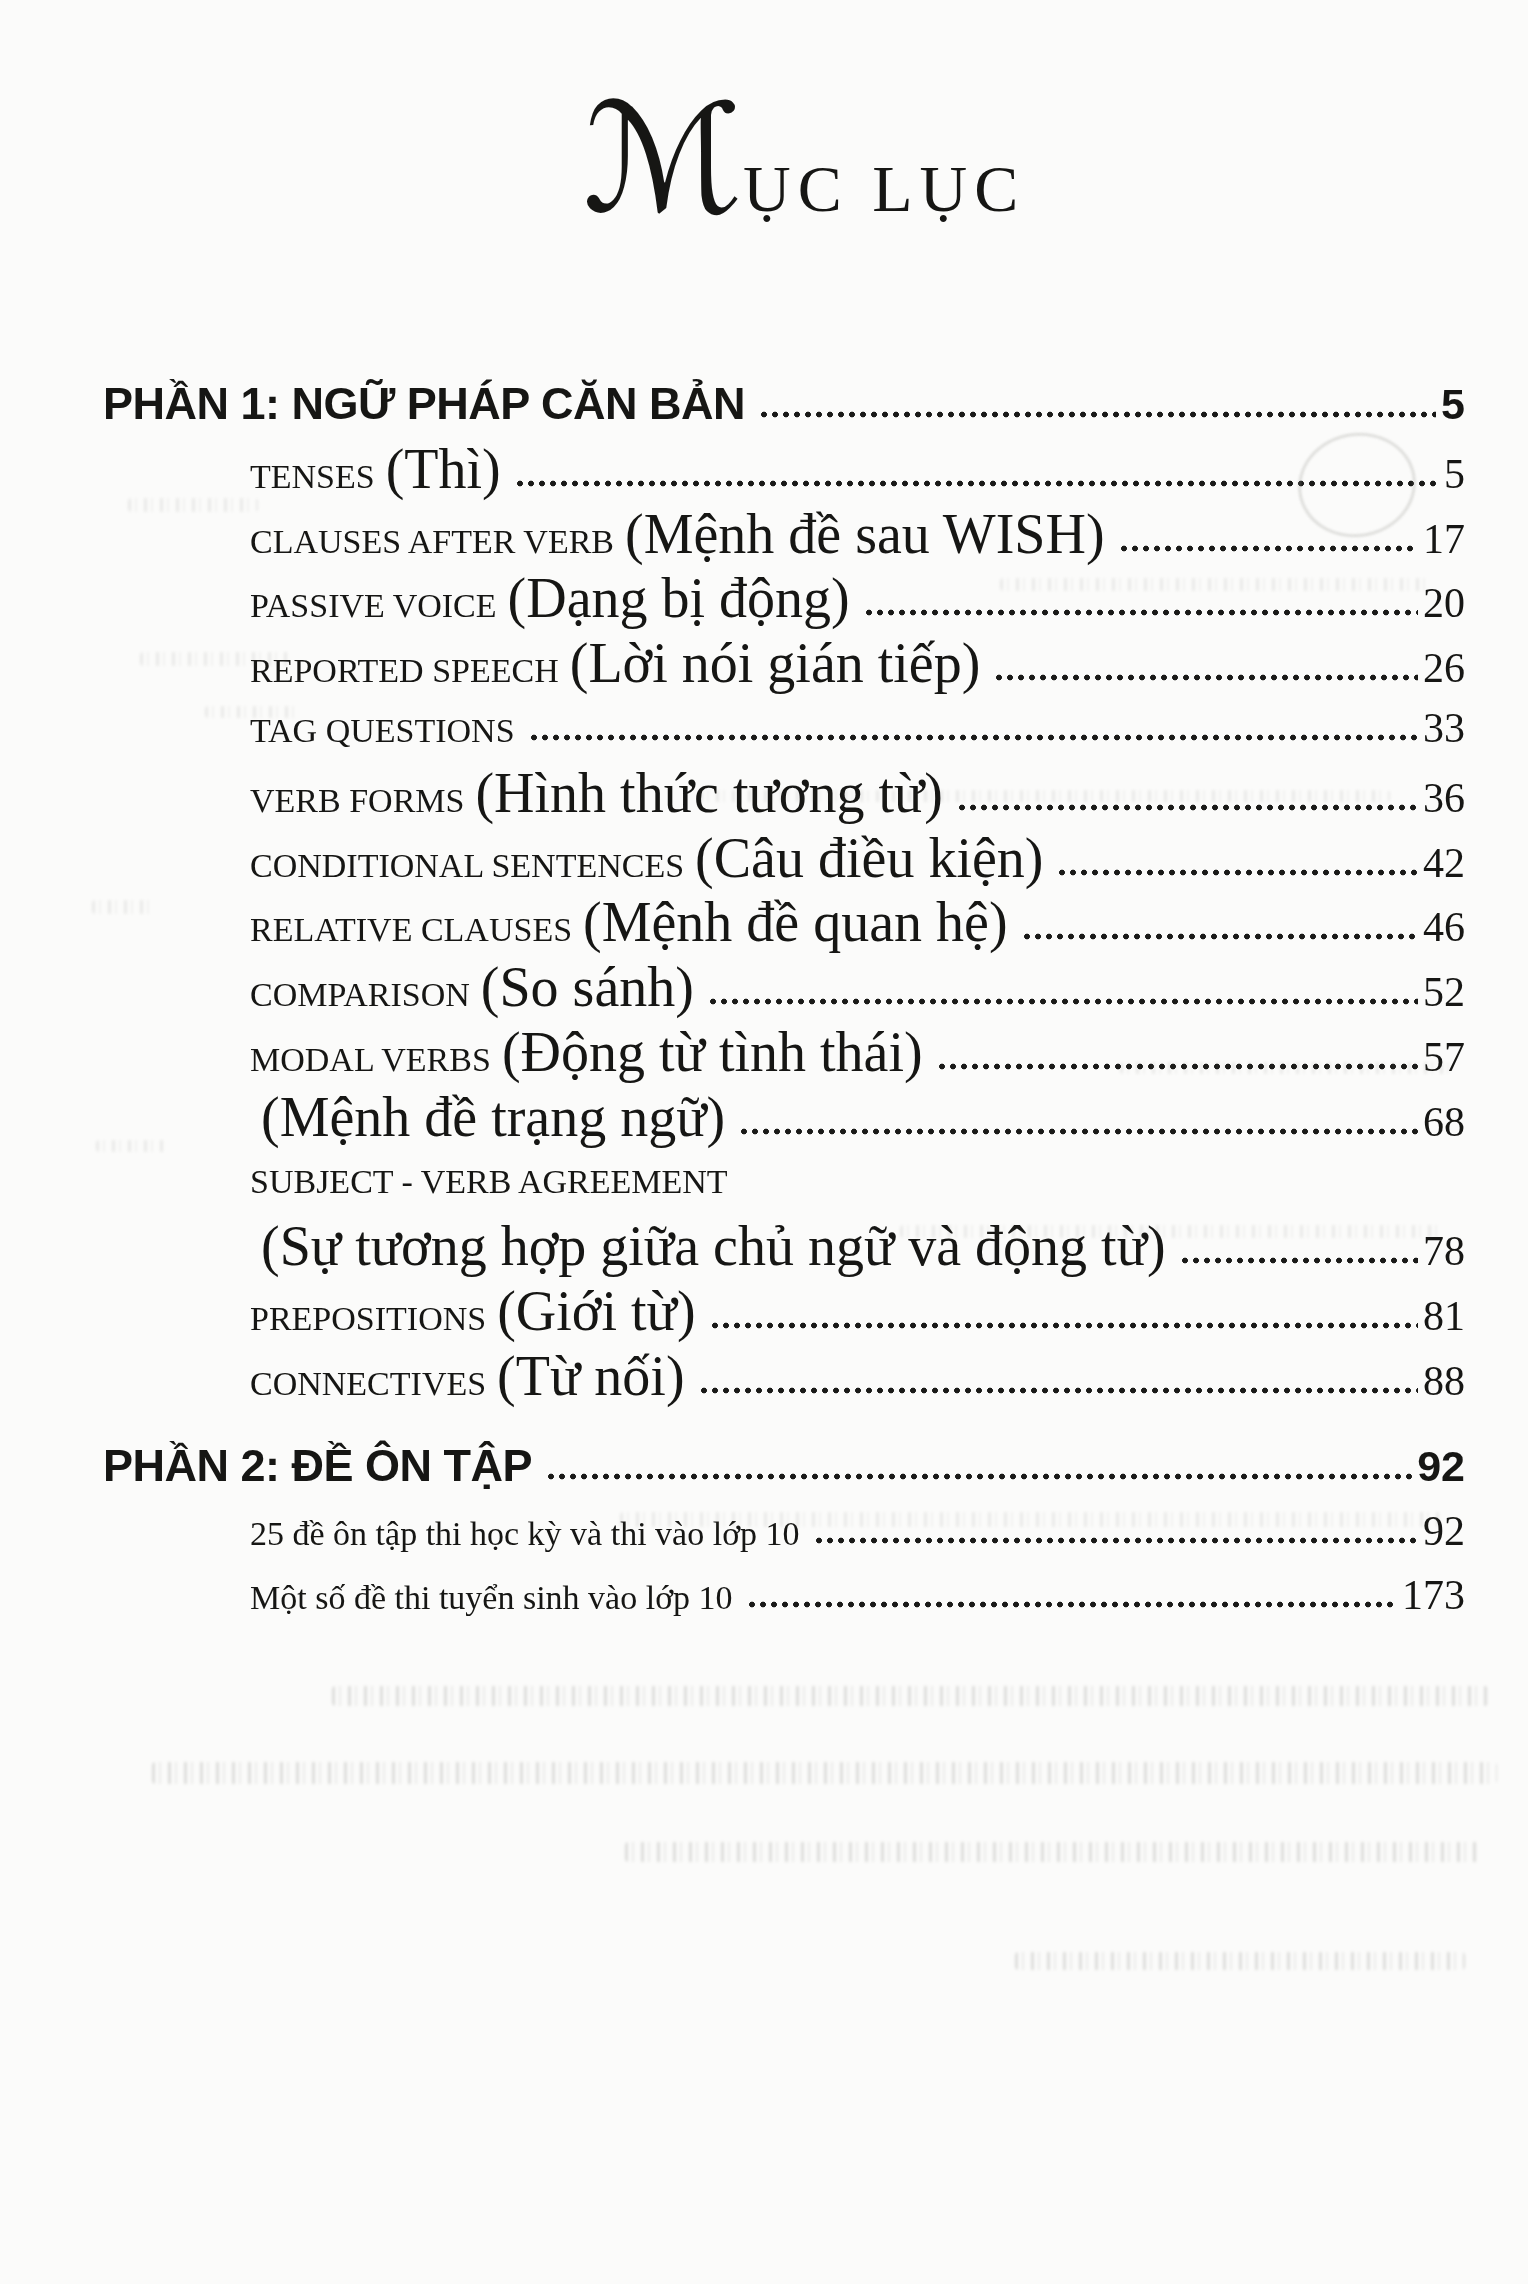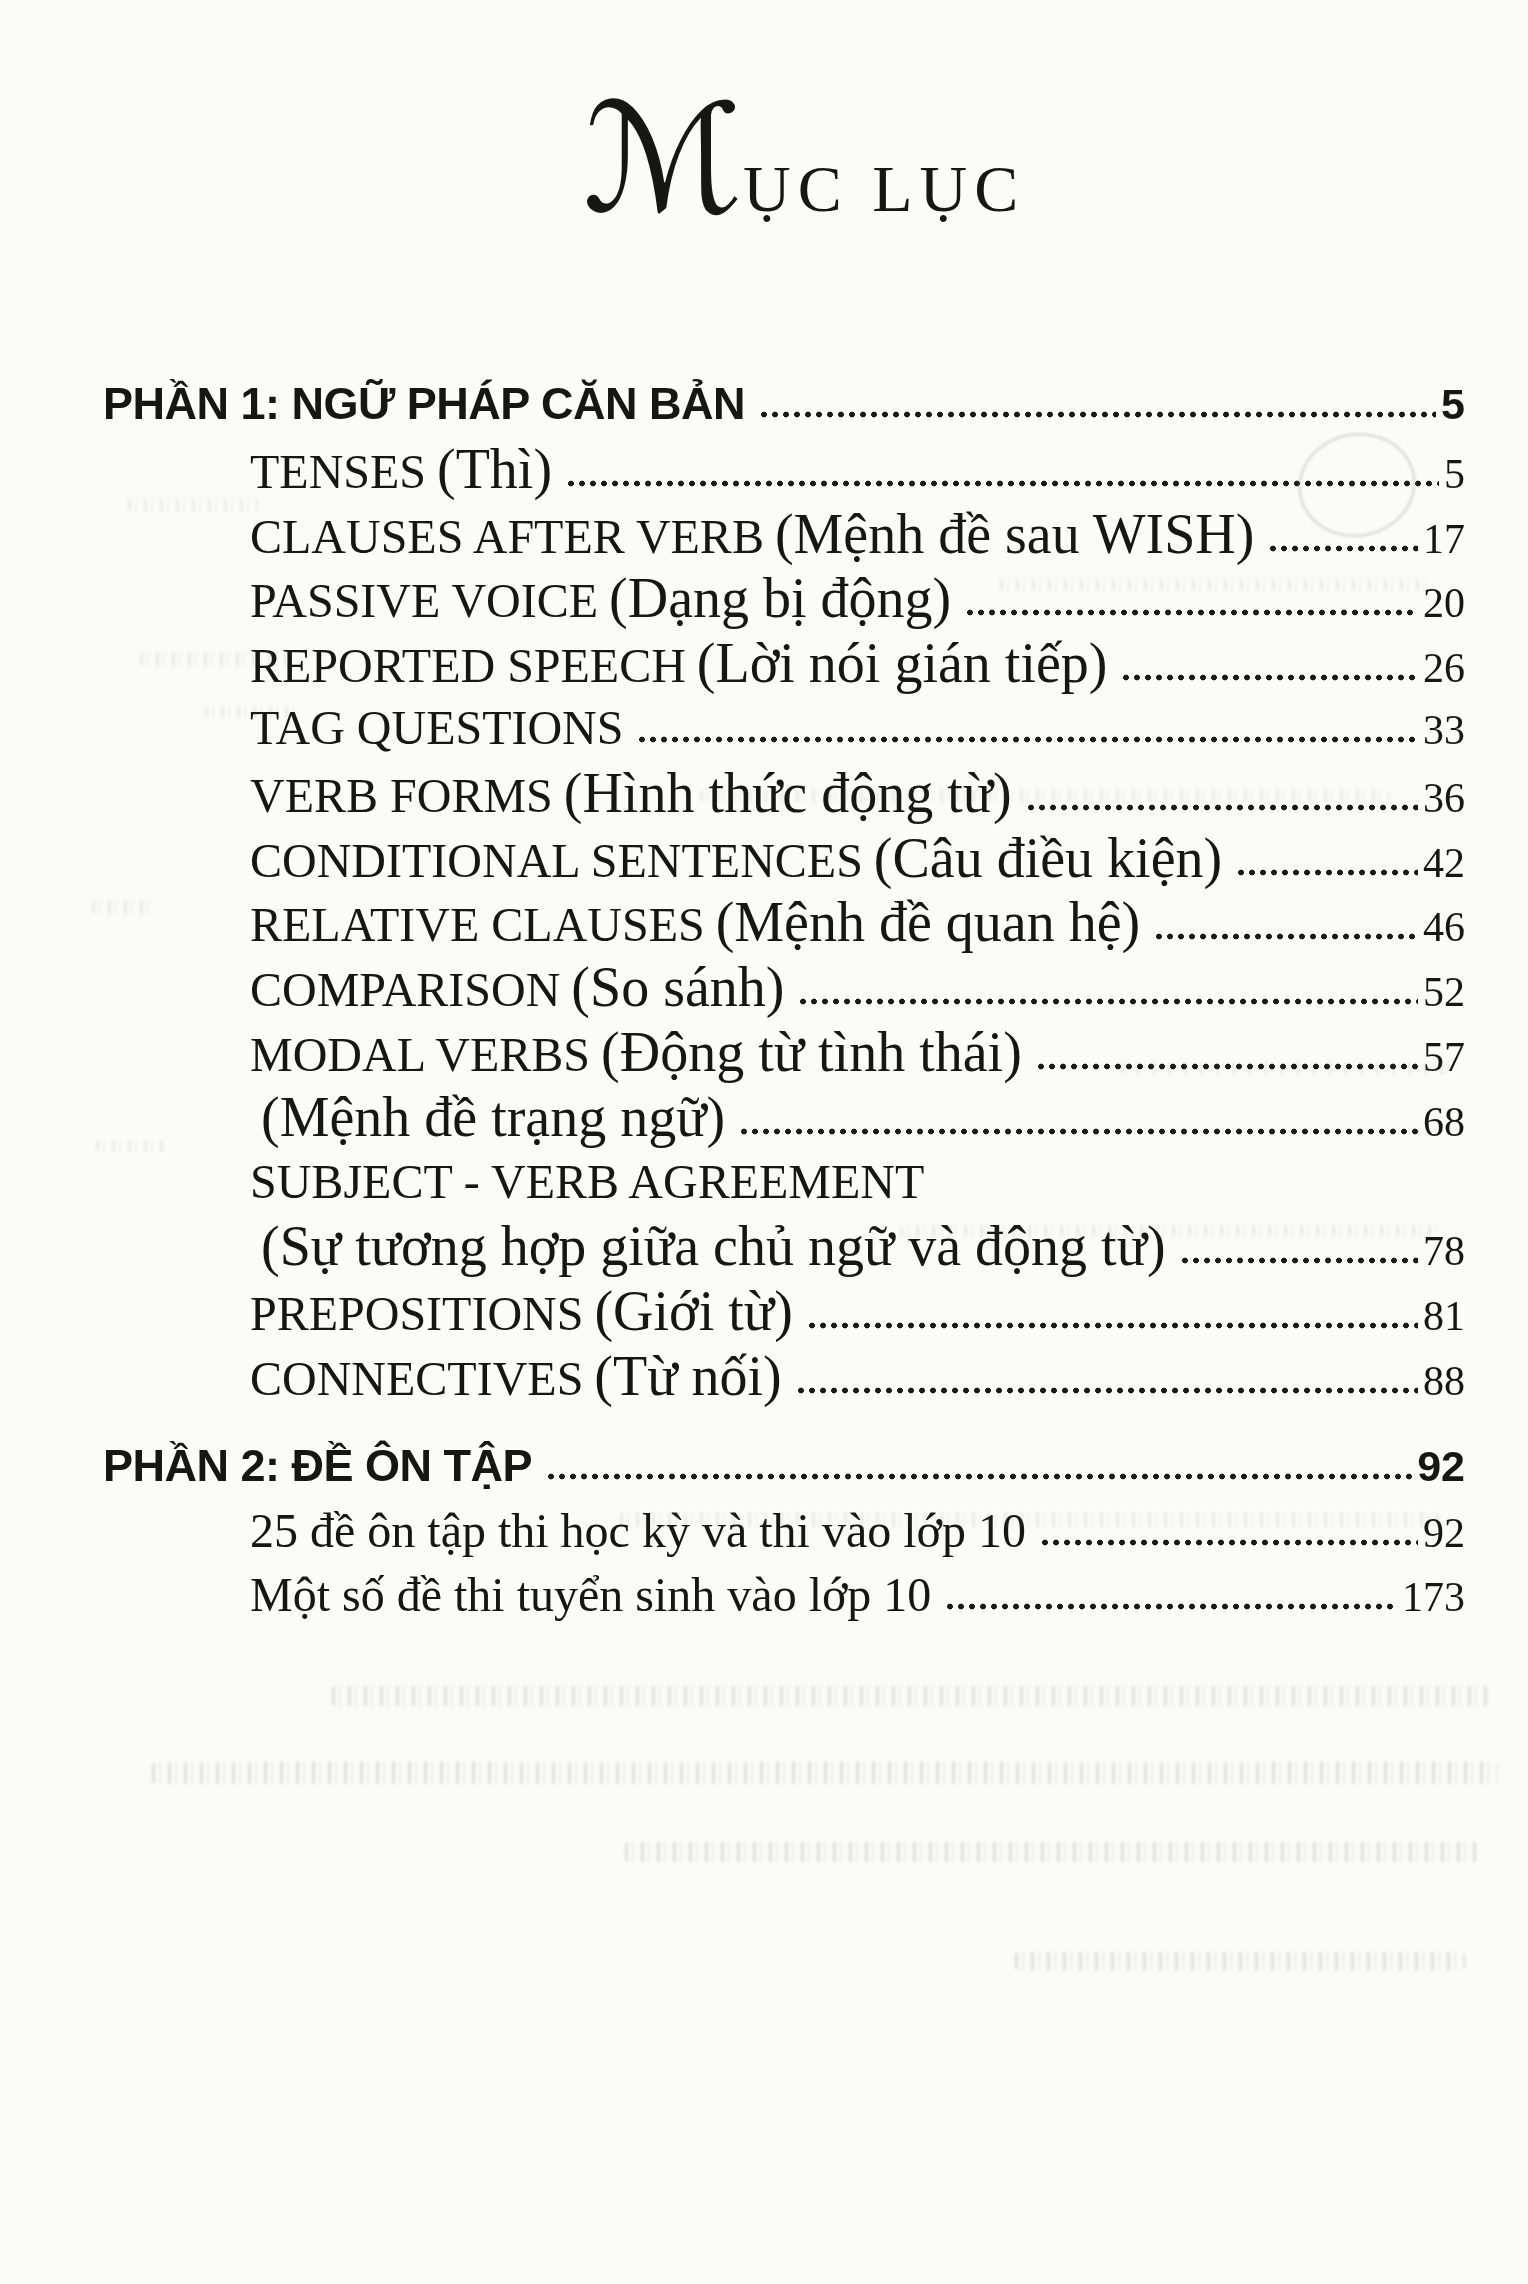--- a/index.html
+++ b/index.html
@@ -35,21 +35,21 @@
   .toc{
     position:absolute;left:103px;top:372px;width:1362px;
   }
   .row{
     display:flex;align-items:baseline;
     height:64.8px;white-space:nowrap;
   }
   .row>*{line-height:64.8px;}
   .row.gap{margin-top:25px;}
   .indent{padding-left:147px;}
-  .lbl{font-size:48px;}
+  .lbl{font-size:34px;}
   .cap{font-size:56px;margin-left:11px;text-align:right;}
   .part .lbl{
     font-family:"Liberation Sans",sans-serif;
     font-weight:700;font-size:45px;letter-spacing:-0.5px;
   }
   .pg{font-size:42px;}
   .part .pg{
     font-family:"Liberation Sans",sans-serif;
     font-weight:700;font-size:43px;
   }
@@ -122,21 +122,21 @@
       <span class="dots"></span>
       <span class="pg">26</span>
     </div>
       <div class="row item indent">
       <span class="lbl">TAG QUESTIONS</span>
       <span class="dots"></span>
       <span class="pg">33</span>
     </div>
       <div class="row item indent">
       <span class="lbl">VERB FORMS</span>
-      <span class="cap">(Hình thức động từ)</span>
+      <span class="cap">(Hình thức tương từ)</span>
       <span class="dots"></span>
       <span class="pg">36</span>
     </div>
       <div class="row item indent">
       <span class="lbl">CONDITIONAL SENTENCES</span>
       <span class="cap">(Câu điều kiện)</span>
       <span class="dots"></span>
       <span class="pg">42</span>
     </div>
       <div class="row item indent">

